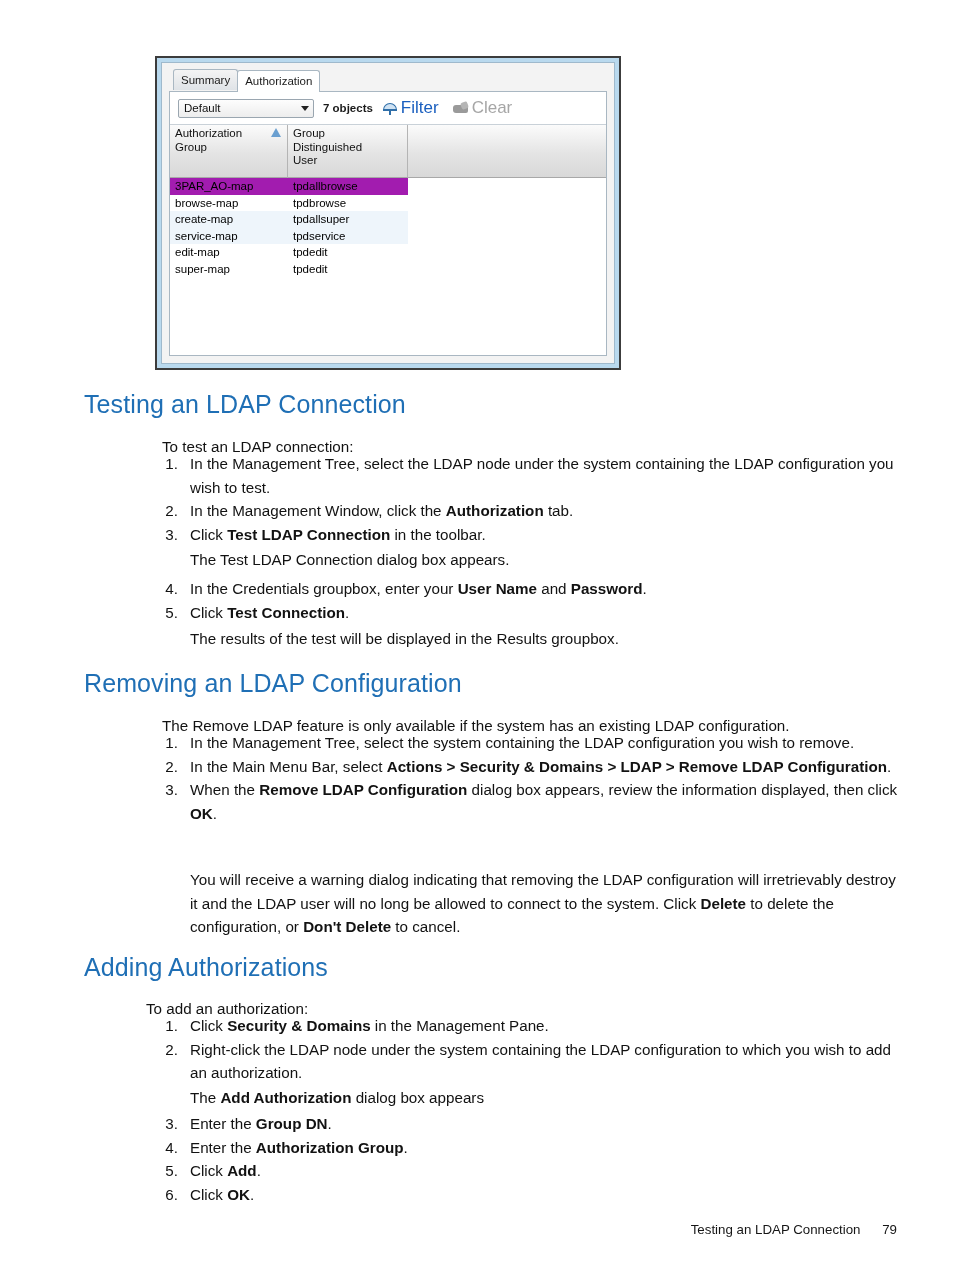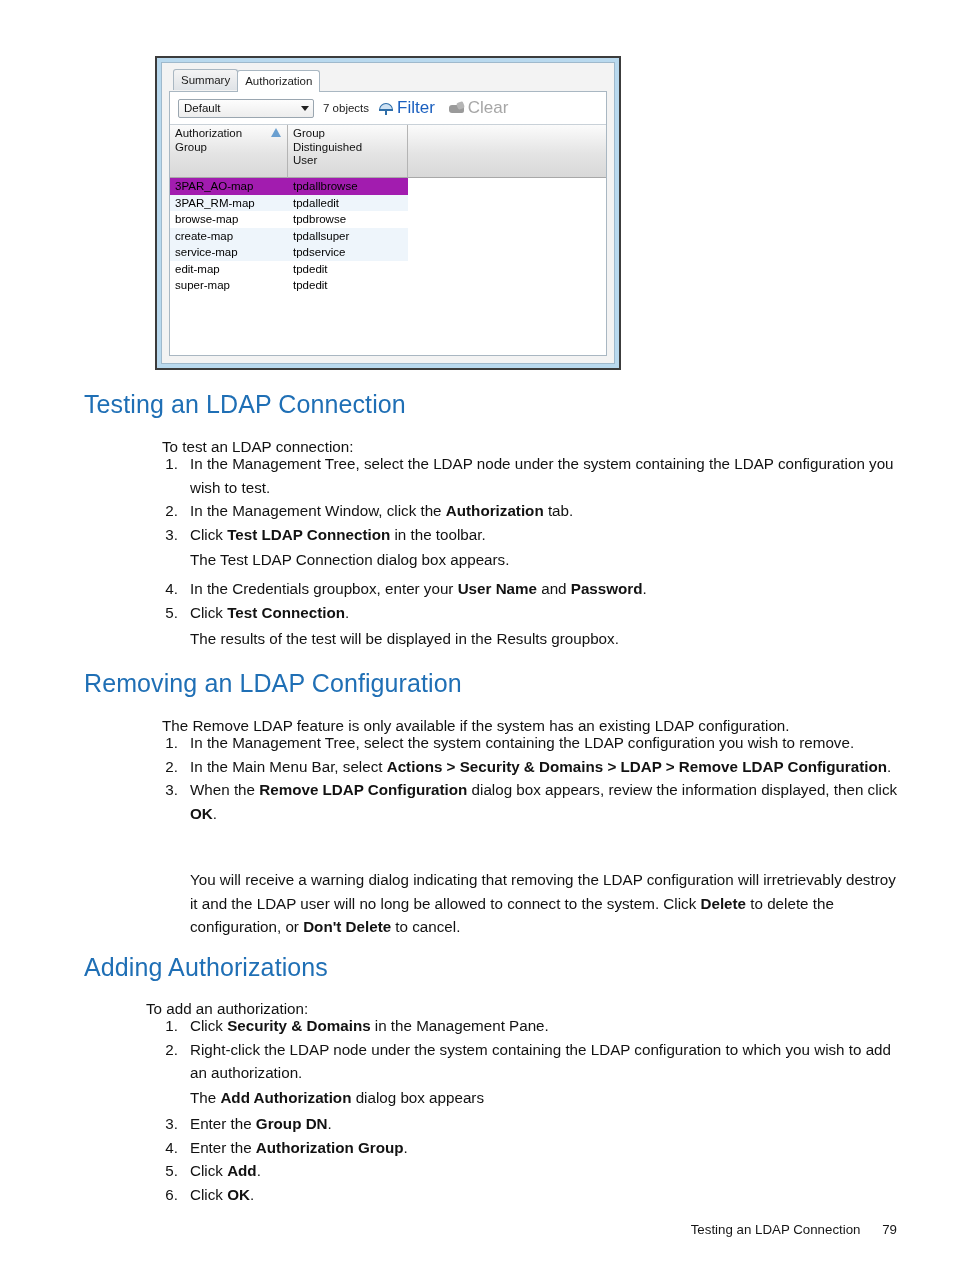--- a/index.html
+++ b/index.html
@@ -157,21 +157,21 @@
   }
   .combo-value { flex: 1 1 auto; white-space: nowrap; }
   .caret-down {
     width: 0; height: 0;
     border-left: 4.5px solid transparent;
     border-right: 4.5px solid transparent;
     border-top: 5px solid #222;
   }
   .obj-count {
     font-size: 11.5px;
-    font-weight: normal;
+    font-weight: bold;
     color: #1b1b1b;
     margin-right: 10px;
     white-space: nowrap;
   }
   .tb-item {
     display: flex;
     align-items: center;
     margin-right: 14px;
     white-space: nowrap;
   }
@@ -351,25 +351,20 @@
                 <span>User</span>
               </div>
               <div class="gh c3"></div>
             </div>
             <div class="grid-rows" id="grid-rows">
                 <div class="grow sel">
                   <div class="cell c1">3PAR_AO-map</div>
                   <div class="cell c2">tpdallbrowse</div>
                   <div class="cell c3"></div>
                 </div>
-                <div class="grow alt">
-                  <div class="cell c1">3PAR_RM-map</div>
-                  <div class="cell c2">tpdalledit</div>
-                  <div class="cell c3"></div>
-                </div>
                 <div class="grow">
                   <div class="cell c1">browse-map</div>
                   <div class="cell c2">tpdbrowse</div>
                   <div class="cell c3"></div>
                 </div>
                 <div class="grow alt">
                   <div class="cell c1">create-map</div>
                   <div class="cell c2">tpdallsuper</div>
                   <div class="cell c3"></div>
                 </div>

